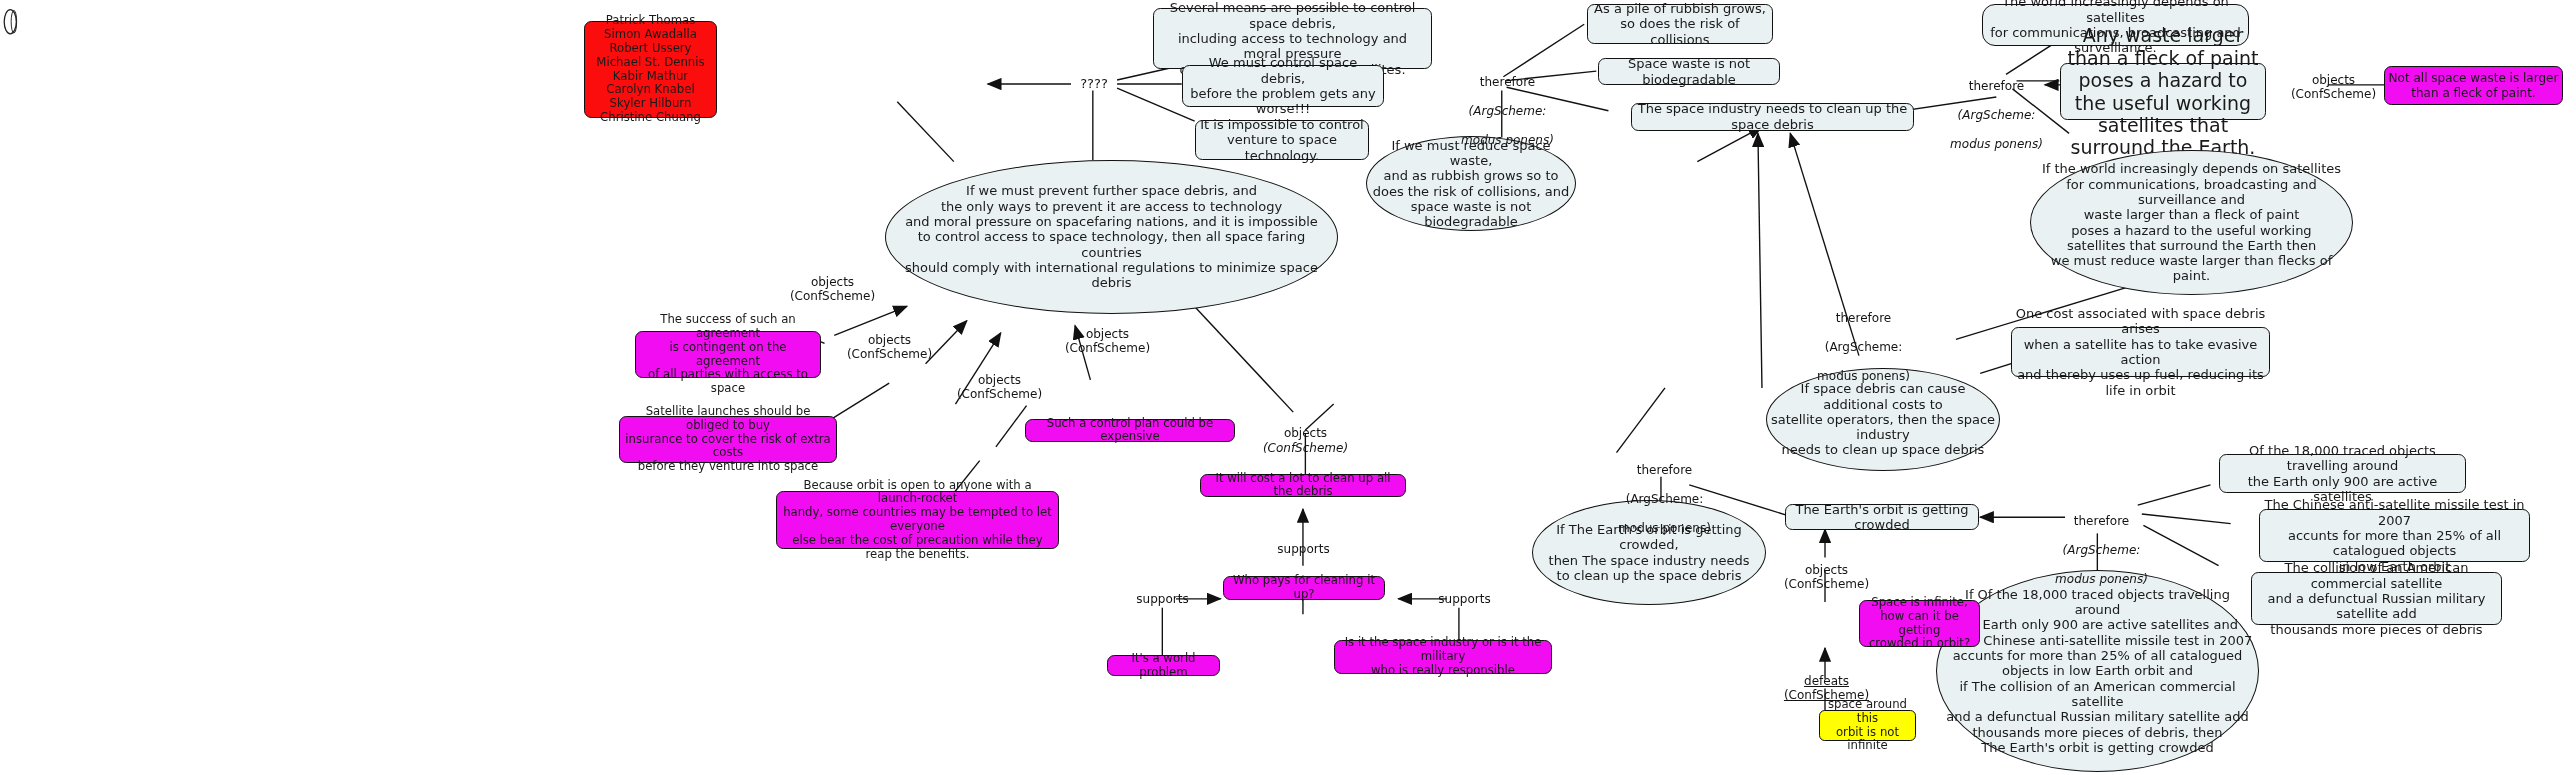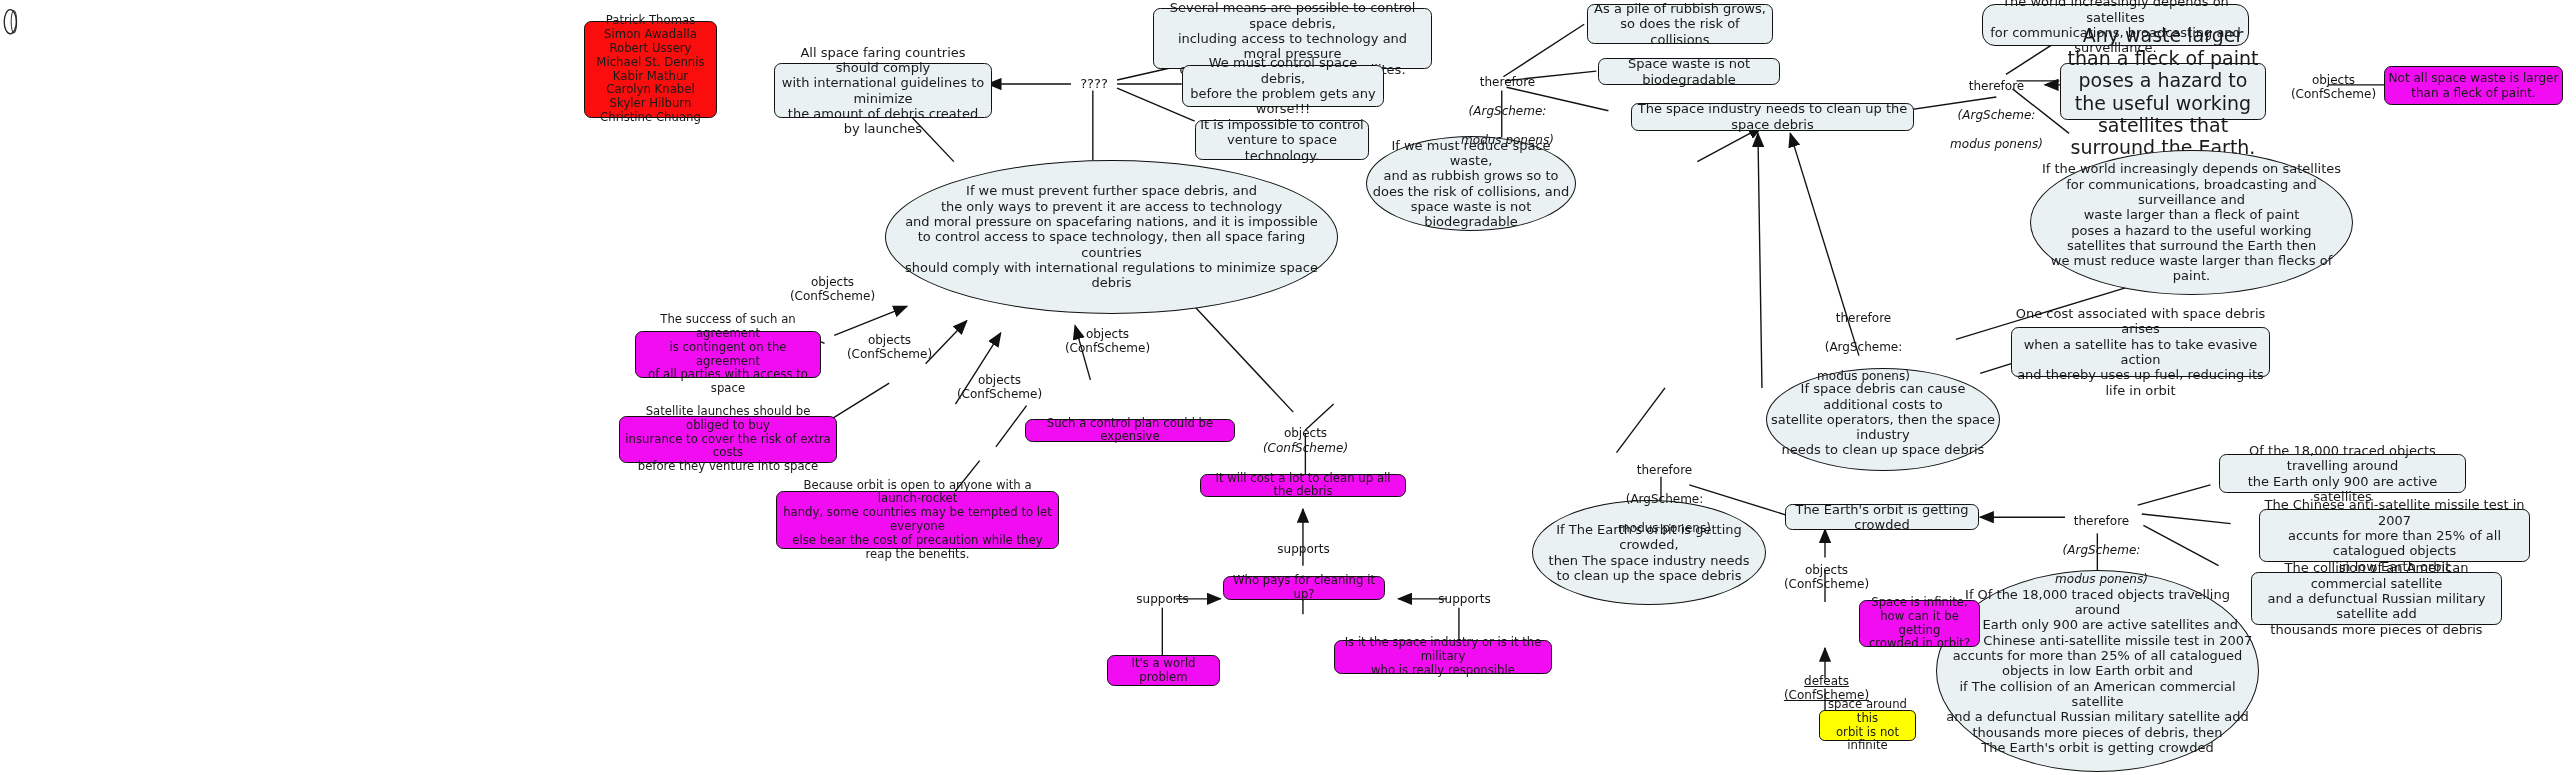--- a/index.html
+++ b/index.html
@@ -126,25 +126,20 @@
 Skyler Hilburn
 Christine Chuang</span>
   </div>
 
   <div class="node claim" style="left:1153px;top:8px;width:279px;height:61px;font-size:13px;">
     <span class="txt">Several means are possible to control space debris,
 including access to technology and moral pressure
 on countries who launch satellites.</span>
   </div>
 
-  <div class="node claim" style="left:774px;top:63px;width:218px;height:55px;font-size:13px;">
-    <span class="txt">All space faring countries should comply
-with international guidelines to minimize
-the amount of debris created by launches</span>
-  </div>
 
   <div class="node claim" style="left:1182px;top:65px;width:202px;height:42px;font-size:13px;">
     <span class="txt">We must control space debris,
 before the problem gets any worse!!!</span>
   </div>
 
   <div class="node claim" style="left:1195px;top:120px;width:174px;height:40px;font-size:13px;">
     <span class="txt">It is impossible to control
 venture to space technology.</span>
   </div>
@@ -278,21 +273,21 @@
   </div>
 
   <div class="node obj" style="left:1200px;top:474px;width:206px;height:22.6px;font-size:11.7px;">
     <span class="txt">It will cost a lot to clean up all the debris</span>
   </div>
 
   <div class="node obj" style="left:1223px;top:576px;width:162px;height:24px;font-size:11.7px;">
     <span class="txt">Who pays for cleaning it up?</span>
   </div>
 
-  <div class="node obj" style="left:1107px;top:655px;width:113px;height:31px;font-size:11.7px;">
+  <div class="node obj" style="left:1107px;top:655px;width:113px;height:21px;font-size:11.7px;">
     <span class="txt">It's a world problem</span>
   </div>
 
   <div class="node obj" style="left:1334px;top:640px;width:218px;height:34px;font-size:11.7px;">
     <span class="txt">Is it the space industry or is it the military
 who is really responsible</span>
   </div>
 
   <div class="node obj" style="left:1819px;top:600px;width:121px;height:47px;font-size:11.7px;margin-left:40px;">
     <span class="txt">Space is infinite,

